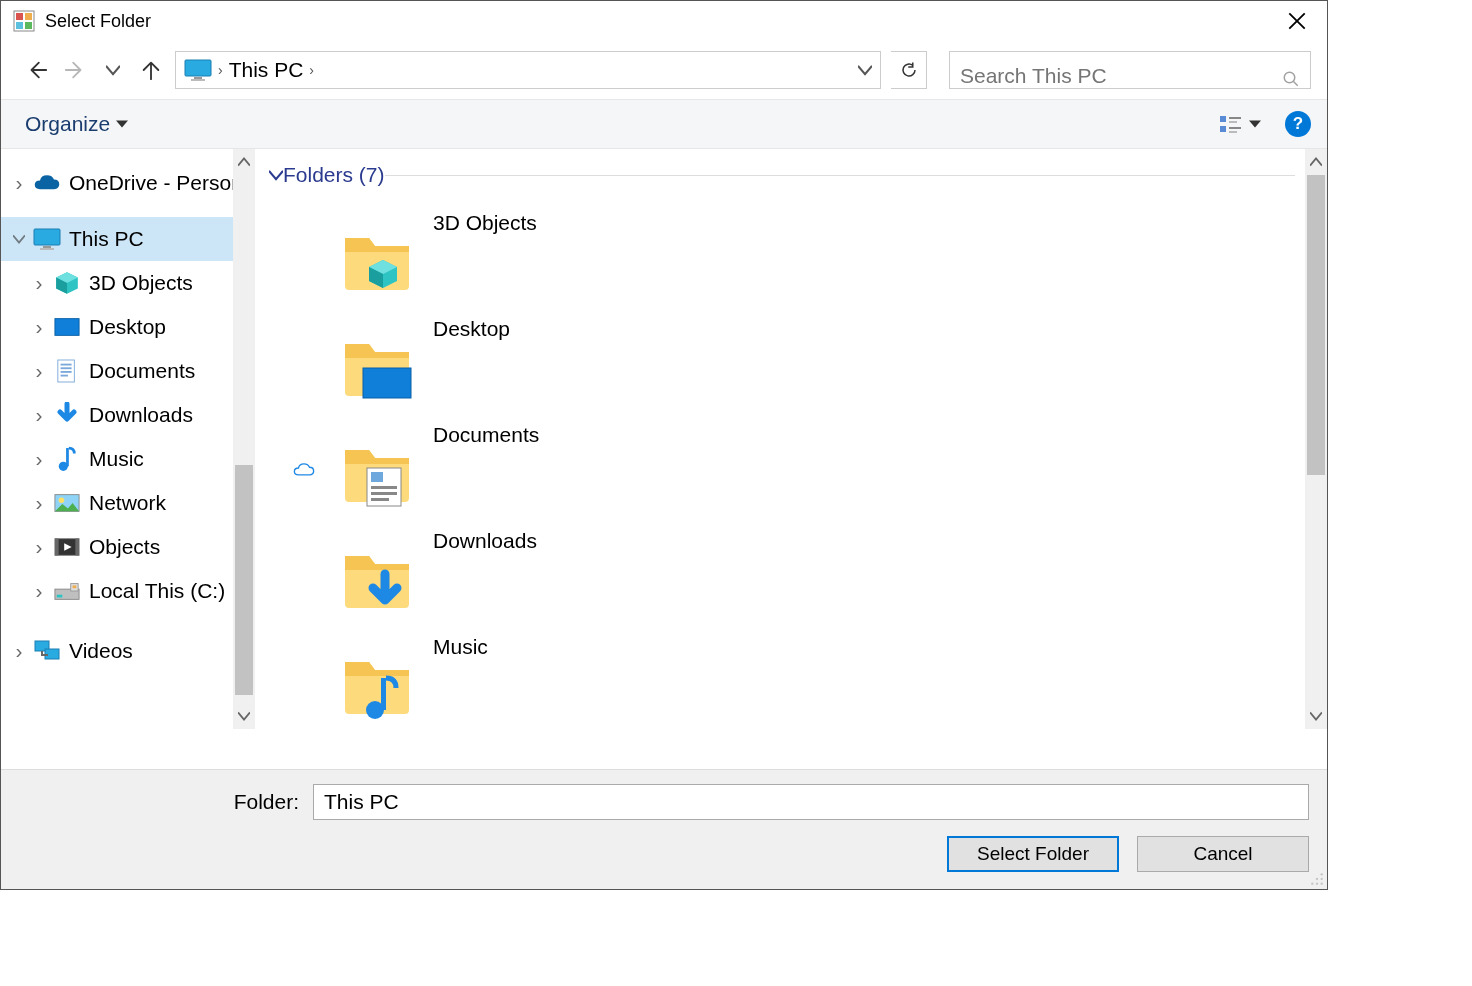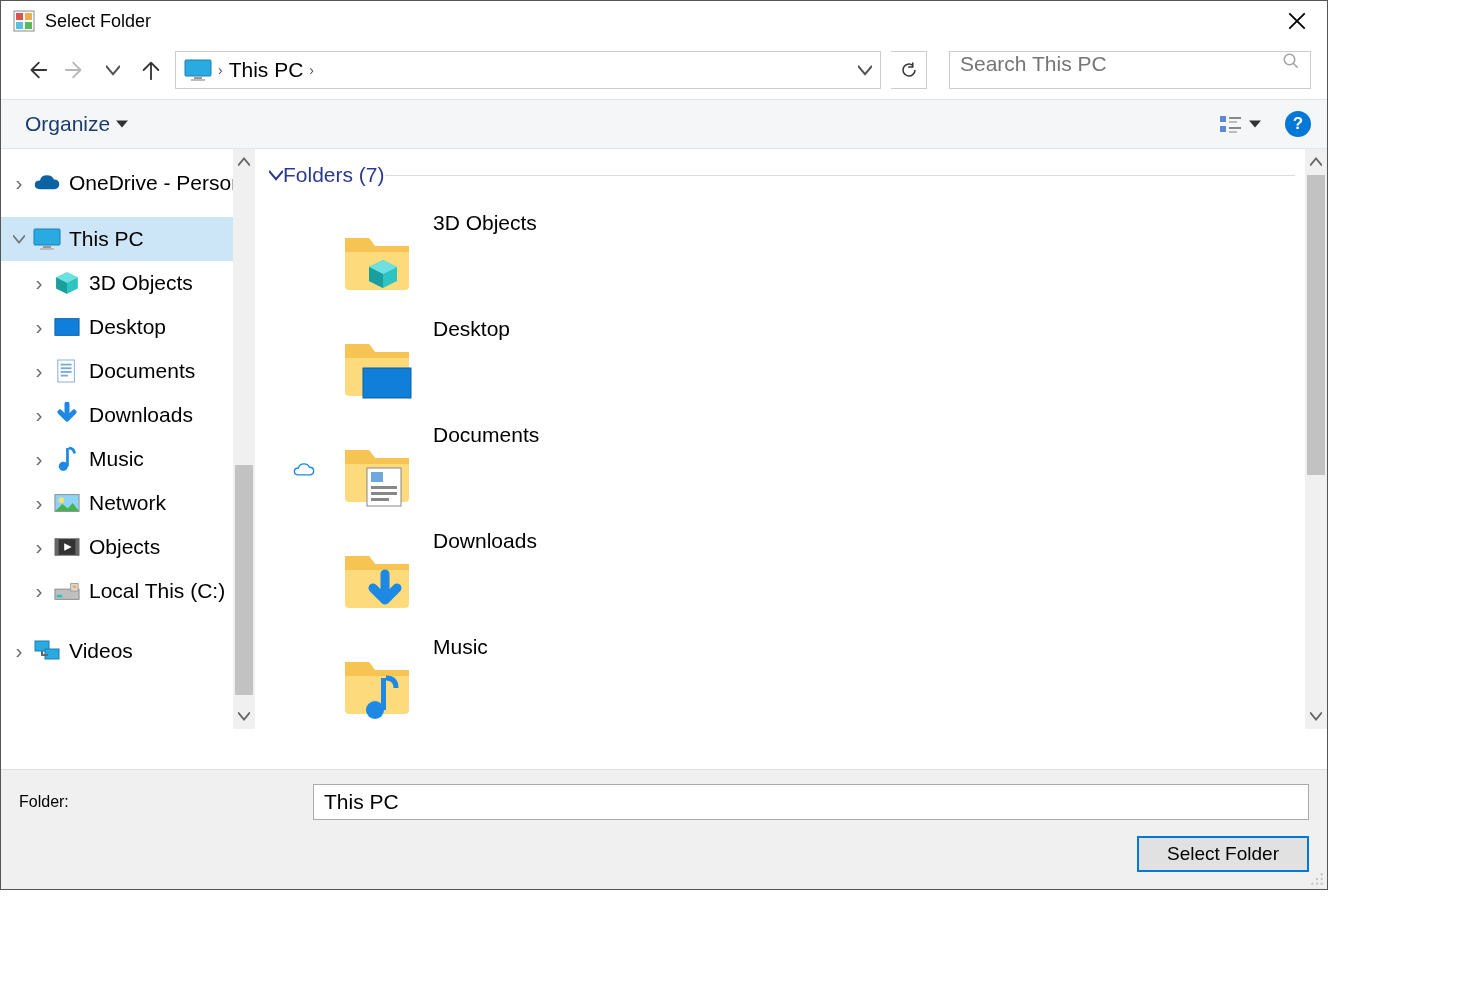--- a/index.html
+++ b/index.html
@@ -12,21 +12,21 @@
   .titlebar .close-btn { width: 40px; height: 30px; display: flex; align-items: center; justify-content: center; cursor: pointer; }
 
   
   .navbar { height: 58px; display: flex; align-items: center; padding: 0 16px 0 22px; gap: 10px; }
   .navbtn { width: 28px; height: 28px; display: flex; align-items: center; justify-content: center; cursor: pointer; }
   .navbtn.disabled { opacity: .35; cursor: default; }
   .addrbar { flex: 1; height: 38px; border: 1px solid #ccc; background: #fff; display: flex; align-items: center; }
   .addr-main { flex: 1; display: flex; align-items: center; padding-left: 8px; gap: 6px; font-size: 21px; }
   .addr-dd { width: 30px; height: 100%; display: flex; align-items: center; justify-content: center; border-left: none; cursor: pointer; }
   .refresh { width: 36px; height: 38px; border: 1px solid #ccc; border-left: none; display: flex; align-items: center; justify-content: center; cursor: pointer; }
-  .searchbox { width: 362px; height: 38px; border: 1px solid #ccc; background: #fff; display: flex; align-items: flex-start; padding: 0 10px; margin-left: 12px; }
+  .searchbox { width: 362px; height: 38px; border: 1px solid #ccc; background: #fff; display: flex; align-items: flex-end; padding: 0 10px; margin-left: 12px; }
   .searchbox input { flex: 1; border: none; outline: none; font-size: 21px; color: #777; background: transparent; }
   .search-ico { opacity: .55; }
 
   
   .toolbar { height: 50px; background: #f5f6f7; border-top: 1px solid #e5e6e7; border-bottom: 1px solid #e5e6e7; display: flex; align-items: center; padding: 0 16px 0 24px; }
   .toolbar .organize { font-size: 21px; color: #1a3c6e; display: flex; align-items: center; gap: 6px; cursor: pointer; }
   .toolbar .right-tools { margin-left: auto; display: flex; align-items: center; gap: 24px; }
   .toolbar .viewbtn { display: flex; align-items: center; gap: 6px; cursor: pointer; }
   .help-ico { width: 26px; height: 26px; border-radius: 50%; background: #0078d7; color: #fff; display: flex; align-items: center; justify-content: center; font-weight: bold; font-size: 17px; cursor: pointer; }
 
@@ -55,21 +55,21 @@
   .sect-header .line { flex: 1; height: 1px; background: #ddd; margin-right: 32px; }
 
   .folder-row { display: flex; align-items: center; height: 106px; gap: 18px; padding-left: 70px; cursor: pointer; }
   .folder-row .cloud { position: absolute; left: 24px; }
   .folder-ico { width: 76px; height: 76px; position: relative; flex: none; }
   .folder-lbl { font-size: 21px; color: #000; align-self: flex-start; margin-top: 6px; }
 
   
   .bottom { position: absolute; left: 0; right: 0; bottom: 0; background: #f0f0f0; border-top: 1px solid #ddd; height: 120px; padding: 14px 18px; }
   .folder-input-row { display: flex; align-items: center; gap: 14px; margin-bottom: 16px; }
-  .folder-input-row label { font-size: 16px; color: #000; width: 280px; }
+  .folder-input-row label { font-size: 21px; color: #000; width: 280px; text-align: right; }
   .folder-input-row input { flex: 1; height: 36px; border: 1px solid #aaa; padding: 0 10px; font-size: 21px; }
   .btnrow { display: flex; justify-content: flex-end; gap: 18px; }
   .btn { width: 172px; height: 36px; border: 1px solid #aaa; background: #e1e1e1; font-size: 19px; cursor: pointer; }
   .btn.primary { border: 2px solid #0078d7; }
   .resize-grip { position: absolute; right: 3px; bottom: 3px; opacity: .4; }
 
   svg { display: block; }
   .chev-sm { font-size: 14px; color: #555; }
 </style>
 </head>
@@ -425,20 +425,21 @@
   </div>
 </div>
 
 <div class="bottom">
   <div class="folder-input-row">
     <label>Folder:</label>
     <input value="This PC" style="">
   </div>
   <div class="btnrow">
     <button class="btn primary">Select Folder</button>
+    <button class="btn">Cancel</button>
   </div>
   <span class="resize-grip">
     <svg width="14" height="14" viewBox="0 0 12 12">
         <circle cx="10" cy="2" r="1" fill="#888"></circle>
         <circle cx="6" cy="6" r="1" fill="#888"></circle>
         <circle cx="10" cy="6" r="1" fill="#888"></circle>
         <circle cx="2" cy="10" r="1" fill="#888"></circle>
         <circle cx="6" cy="10" r="1" fill="#888"></circle>
         <circle cx="10" cy="10" r="1" fill="#888"></circle>
       </svg>

